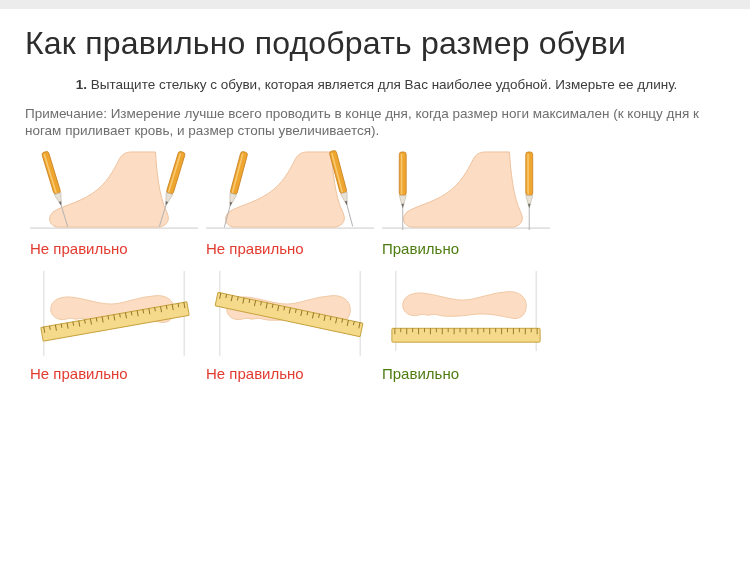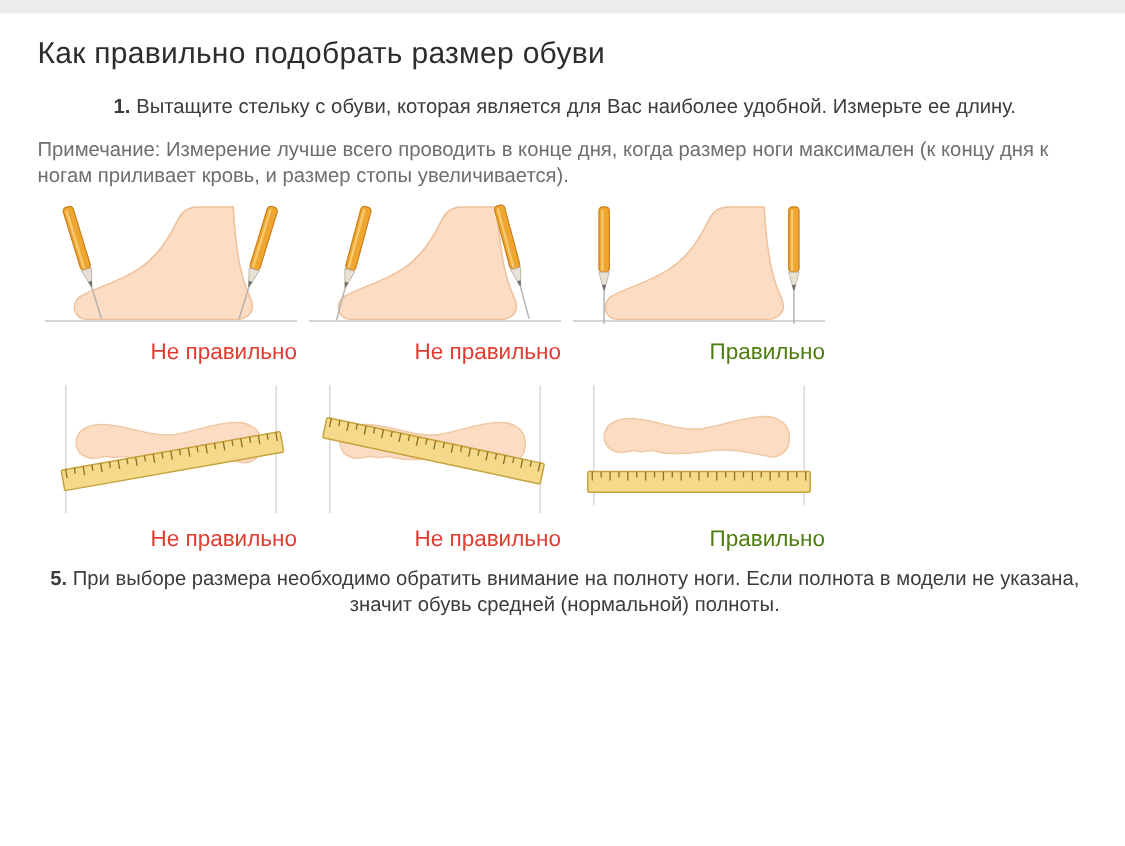--- a/index.html
+++ b/index.html
@@ -7,21 +7,21 @@
   body {
     width: 750px; height: 564px;
     background: #ffffff;
     font-family: "Liberation Sans", sans-serif;
     overflow: hidden;
   }
   .top-strip { height: 9px; background: #ececec; }
   .content { padding: 8px 22px 0 25px; }
 
   h1.page-title {
-    font-size: 20px;
+    font-size: 32px;
     font-weight: 400;
     color: #2d2d2d;
     margin: 8px 0 15px 0;
     letter-spacing: 0.2px;
   }
   p.step {
     font-size: 13.5px;
     line-height: 1.22;
     color: #3c3c3c;
     margin: 0 0 12px 0;
@@ -37,21 +37,21 @@
 
   .fig-row {
     display: flex;
     gap: 8px;
     margin: 6px 0 10px 5px;
   }
   figure.fig-cell { margin: 0; width: 168px; }
   figure.fig-cell svg { display: block; }
   figcaption.fig-caption {
     font-size: 15px;
-    text-align: right;
+    text-align: left;
     margin-top: 7px;
     line-height: 1.1;
   }
   .cap-wrong   { color: #e23b30; }
   .cap-correct { color: #4d7c0f; }
 </style>
 </head>
 <body>
 
 <div class="top-strip"></div>
@@ -173,15 +173,14 @@
         <line x1="156" y1="3" x2="156" y2="84" stroke="#d8d8d8" stroke-width="1"></line>
         <path d="M146 38 C146 29,138 23,127 24 C112 25,100 30,88 32 C74 34,60 28,46 26 C36 24,25 26,22 33 C19 40,23 47,31 48 C35 49,39 46,43 47 C47 49,51 46,55 47 C63 50,78 49,92 47 C108 45,122 49,133 51 C141 52,146 46,146 38 Z" fill="#fcdcc2" stroke="#f0c8a4" stroke-width="1"></path>
         <use href="#rc" transform="translate(85,68)"></use>
       </svg>
       <figcaption class="fig-caption cap-correct">Правильно</figcaption>
     </figure>
 
   </div>
 
 
-  <p class="step"><b>5.</b> <span>При выборе размера необходимо обратить внимание на полноту ноги. Если полнота в модели не указана, значит обувь средней (нормальной) полноты.</span></p>
 
 </div>
 
 </body></html>

